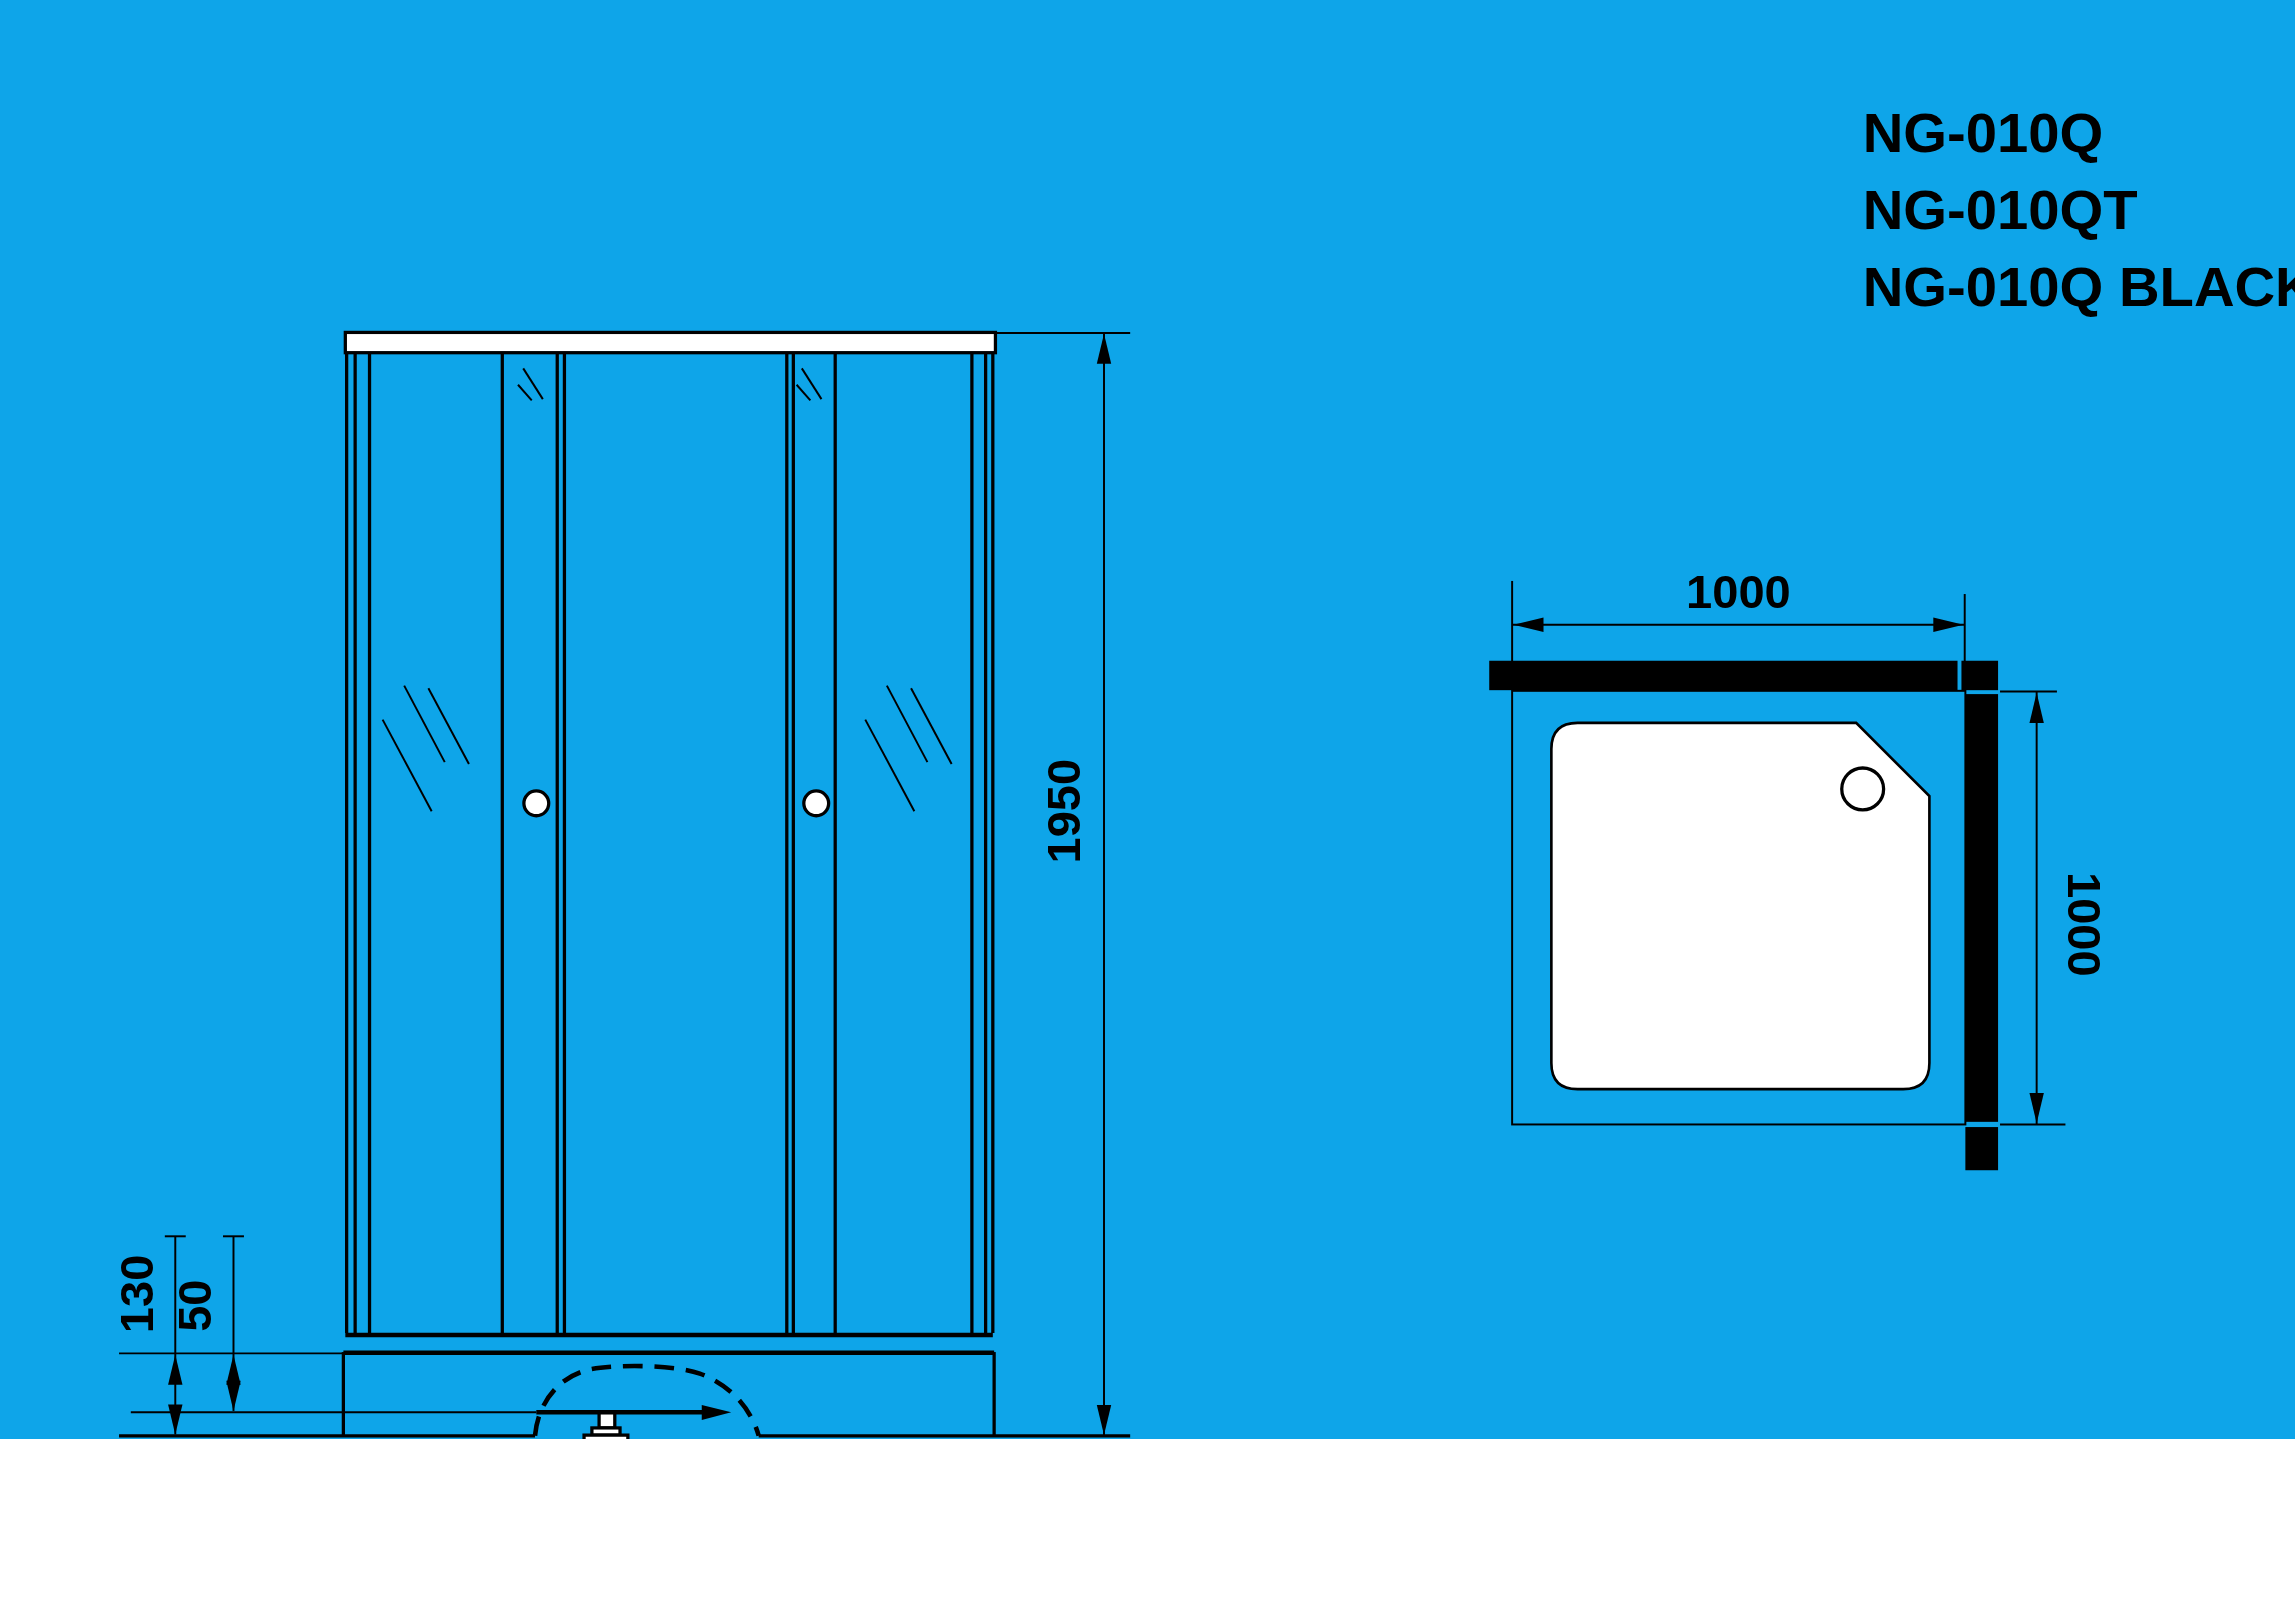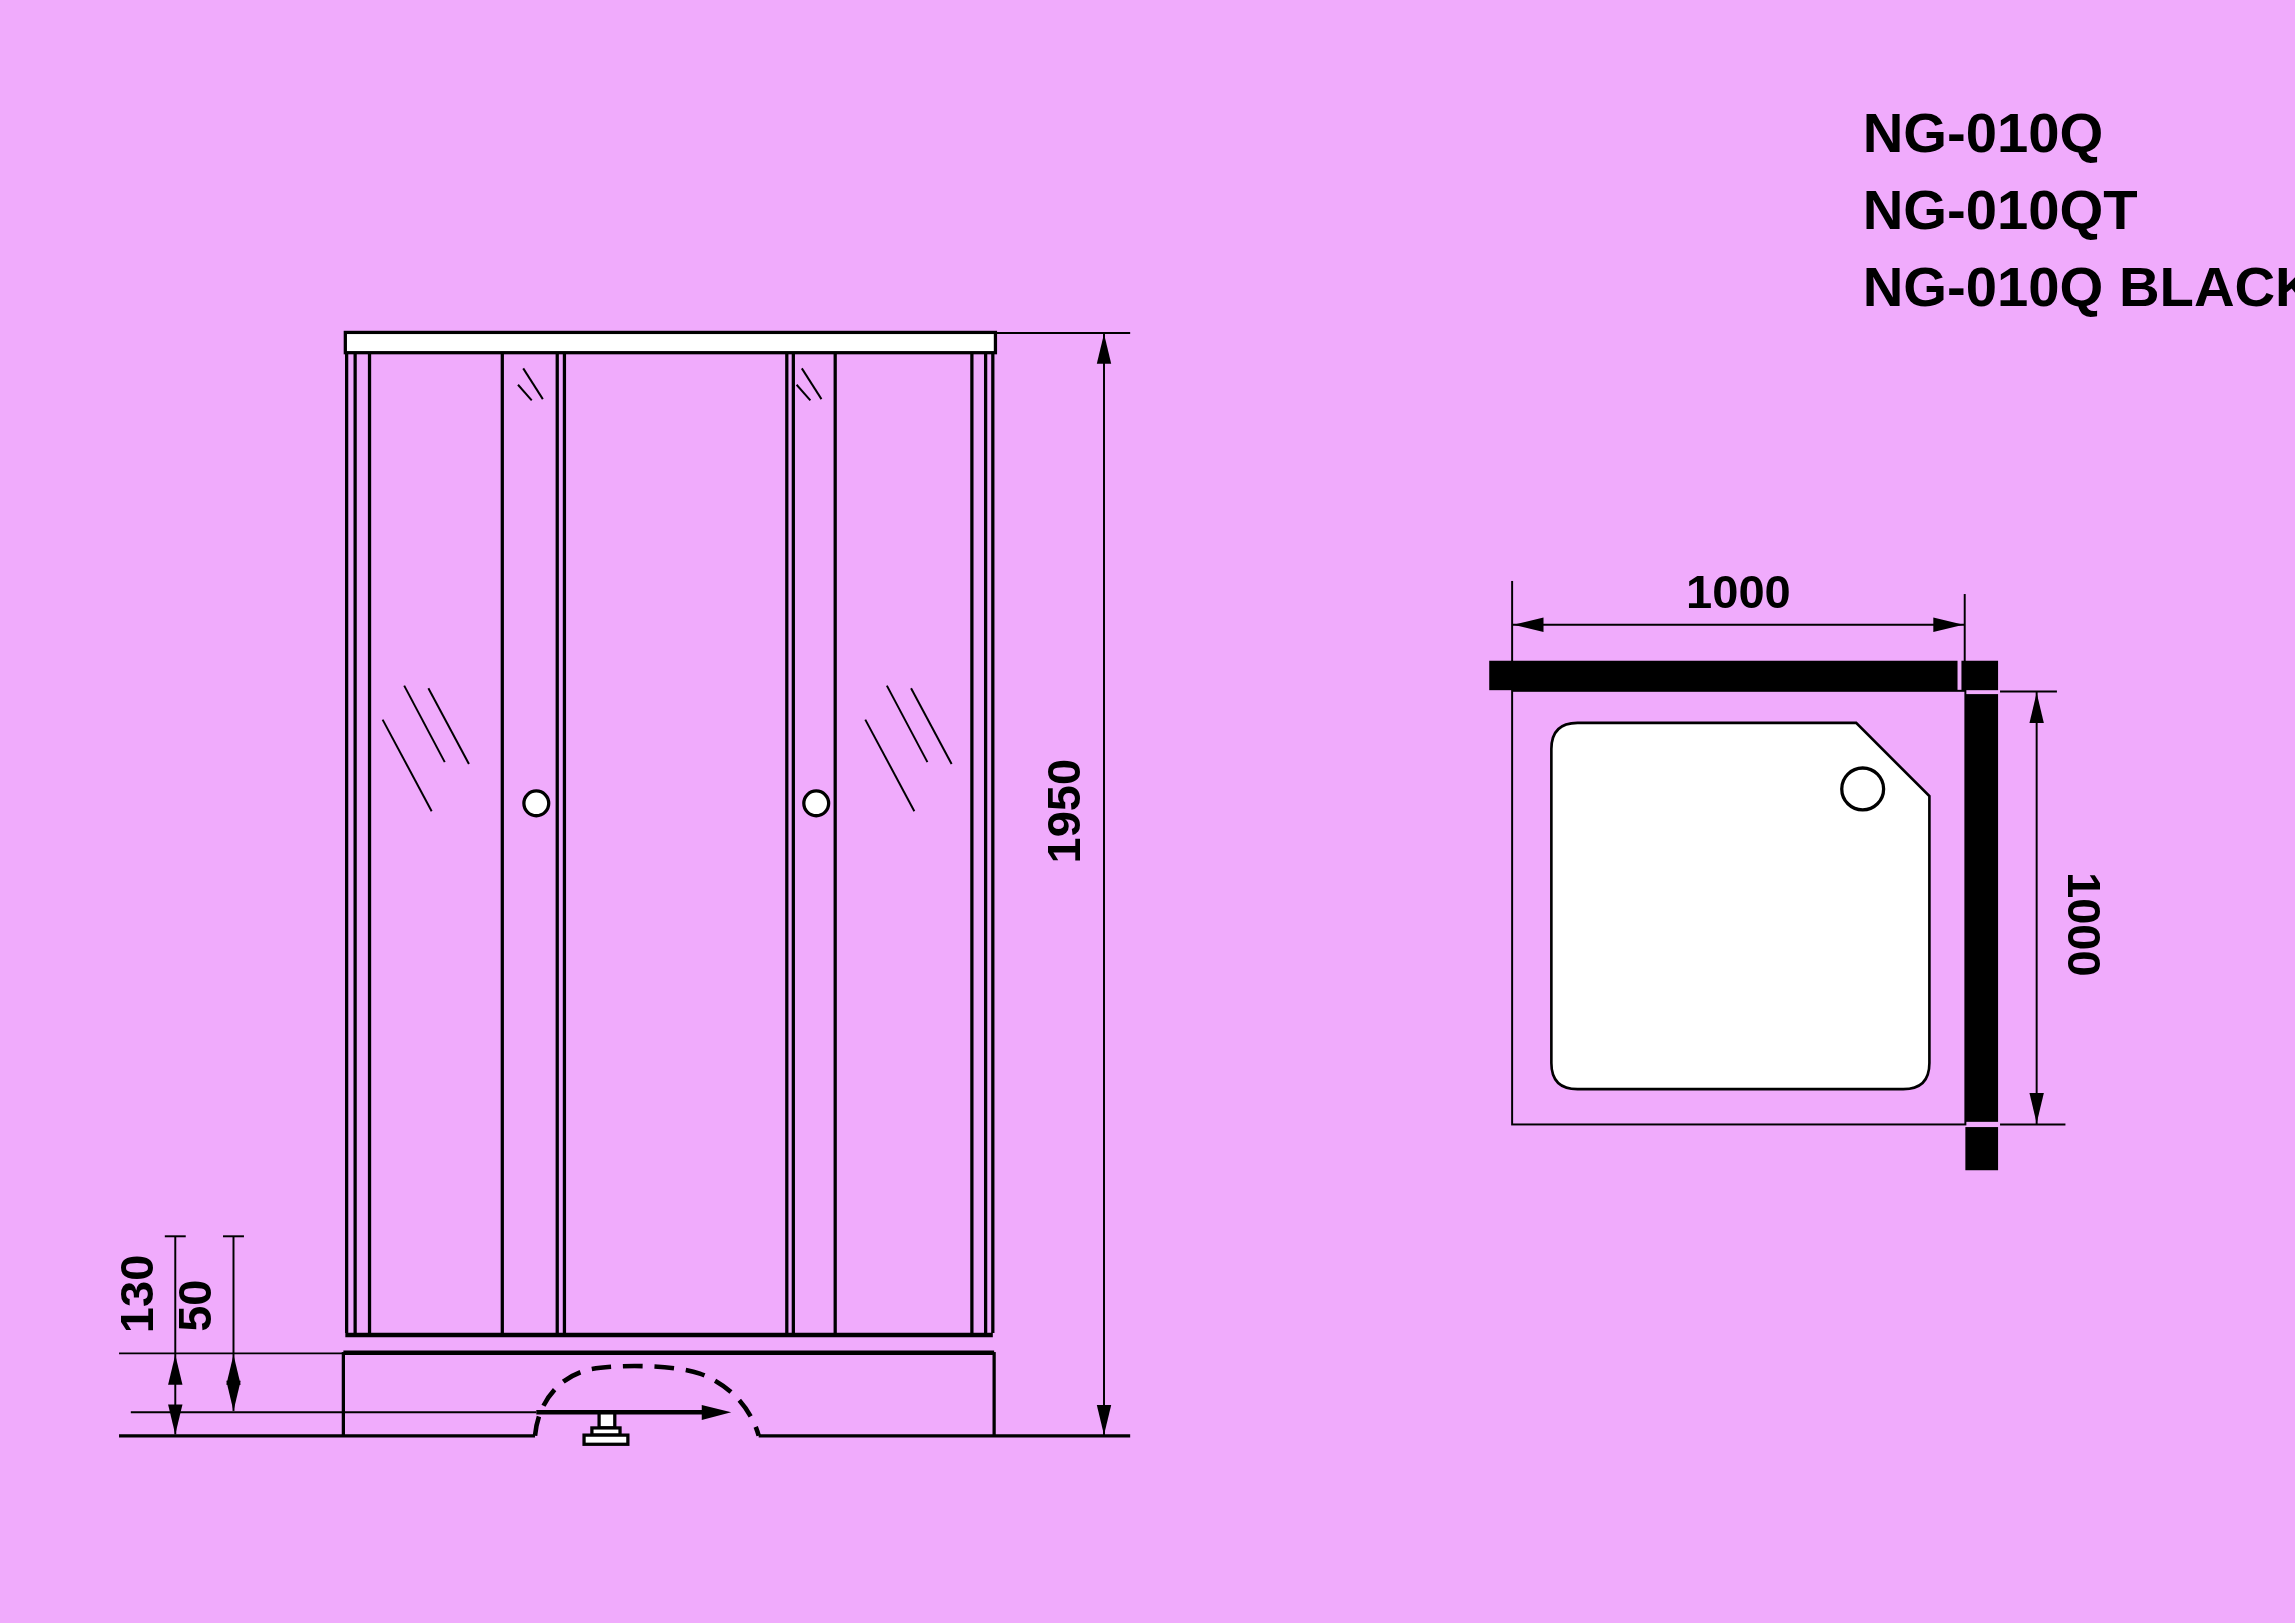--- a/index.html
+++ b/index.html
@@ -2,22 +2,22 @@
 <html style="font-size:10.5px"><head>
 <meta charset="utf-8">
 <style>
   html, body {
     margin: 0;
     padding: 0;
     background: #ffffff;
   }
   .page {
     width: 2295px;
-    height: 1623px;
-    background: #f0abfc;
+    height: 1439px;
+    background: #0ea5e9;
     position: relative;
     font-family: "Liberation Sans", sans-serif;
   }
   svg { display: block; }
   .dim-label {
     font-family: "Liberation Sans", sans-serif;
     font-weight: bold;
     font-size: 72px;
     fill: #000000;
   }

